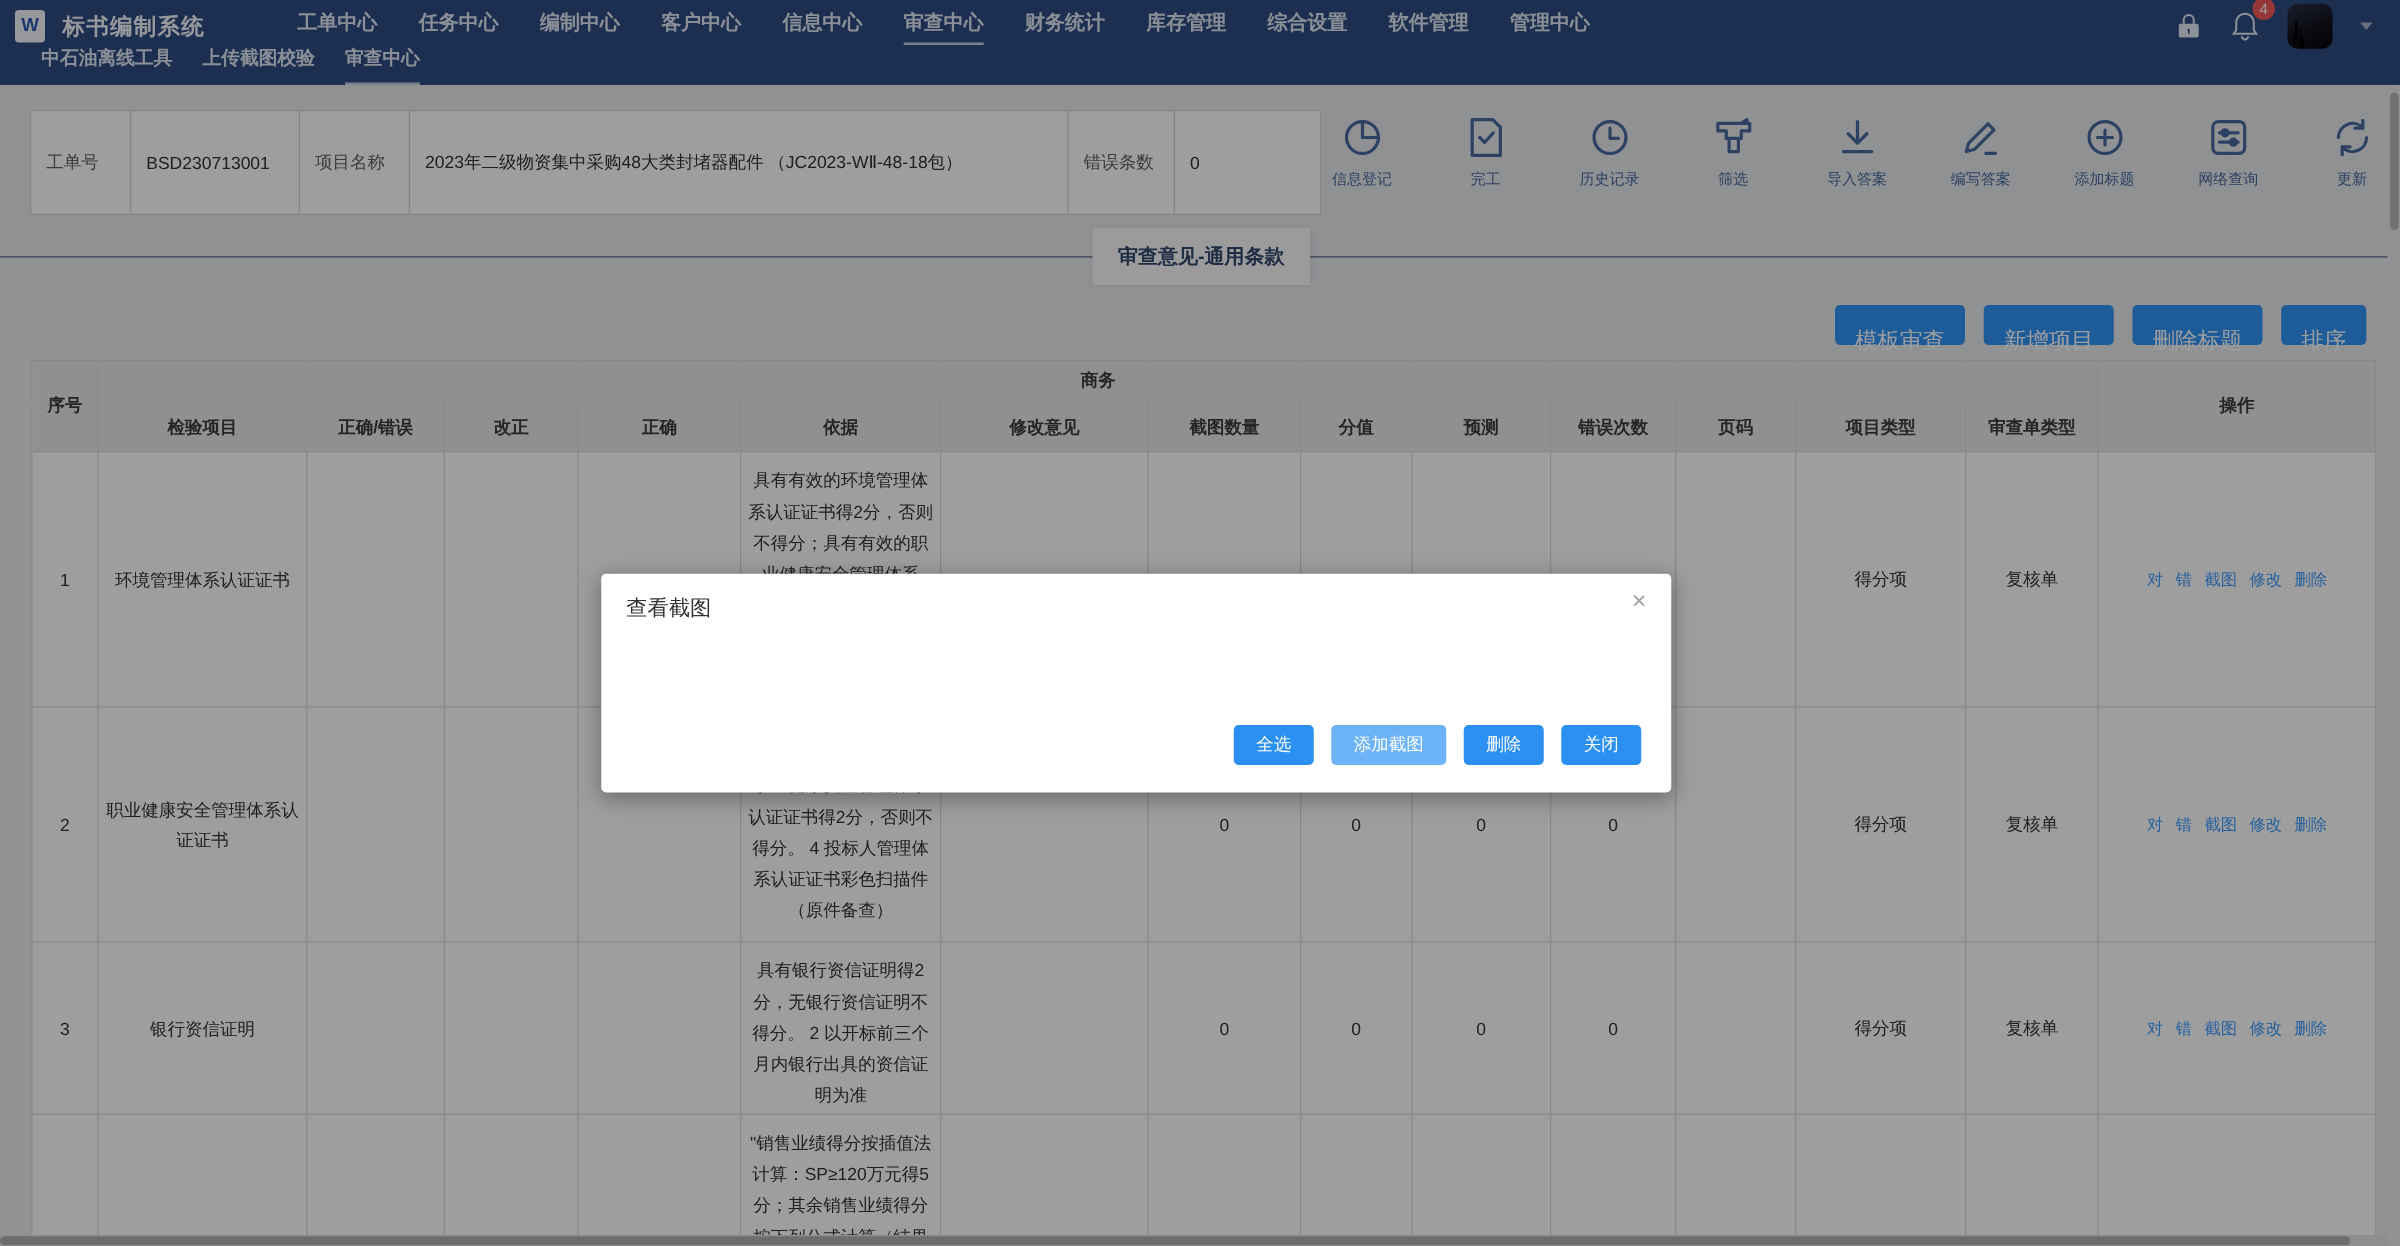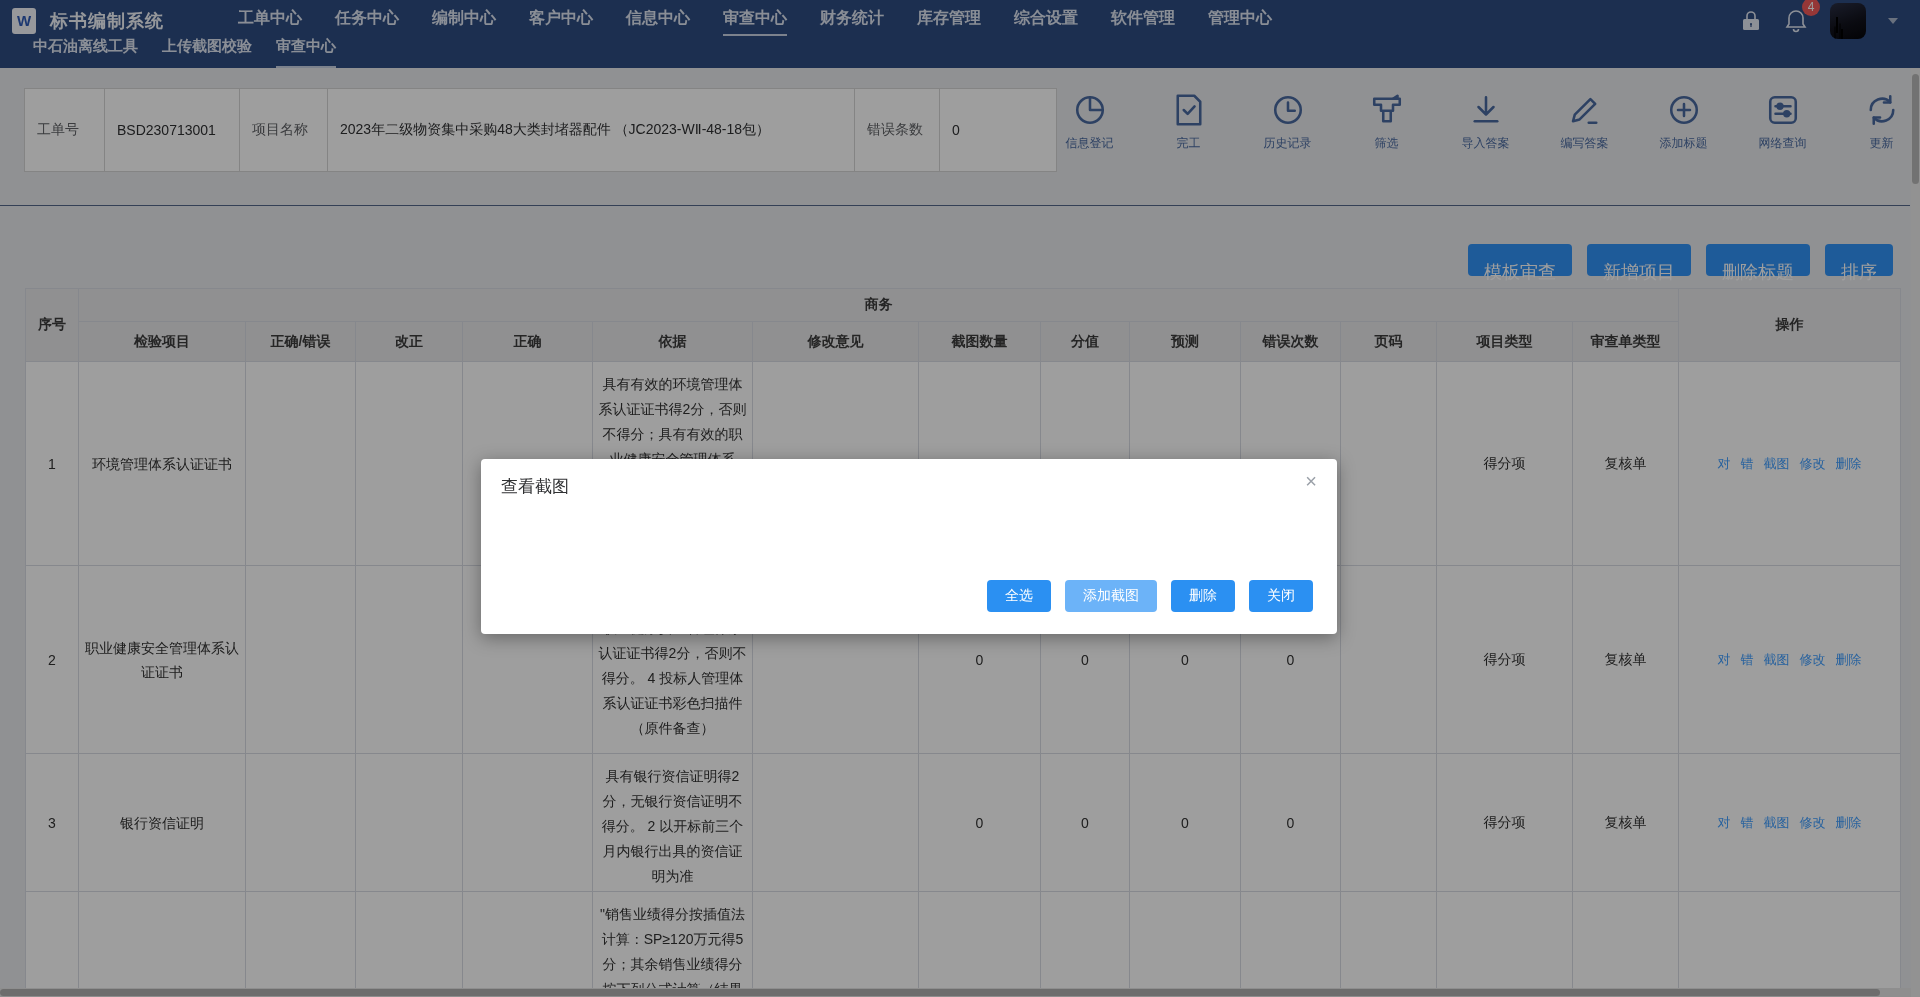--- a/index.html
+++ b/index.html
@@ -254,20 +254,21 @@
           <path d="M12 3.5V11"></path>
           <path d="M7.5 6a8 8 0 109 0"></path>
         </svg>
       <span class="tb-label">关闭</span>
     </div>
   </div>
 </div>
 
 <div class="banner">
   <div class="banner-line"></div>
+  <div class="banner-tab">审查意见-通用条款</div>
 </div>
 
 <div class="actions">
   <button class="btn-blue">模板审查</button>
   <button class="btn-blue">新增项目</button>
   <button class="btn-blue">删除标题</button>
   <button class="btn-blue">排序</button>
 </div>
 
 <div class="table-wrap">

